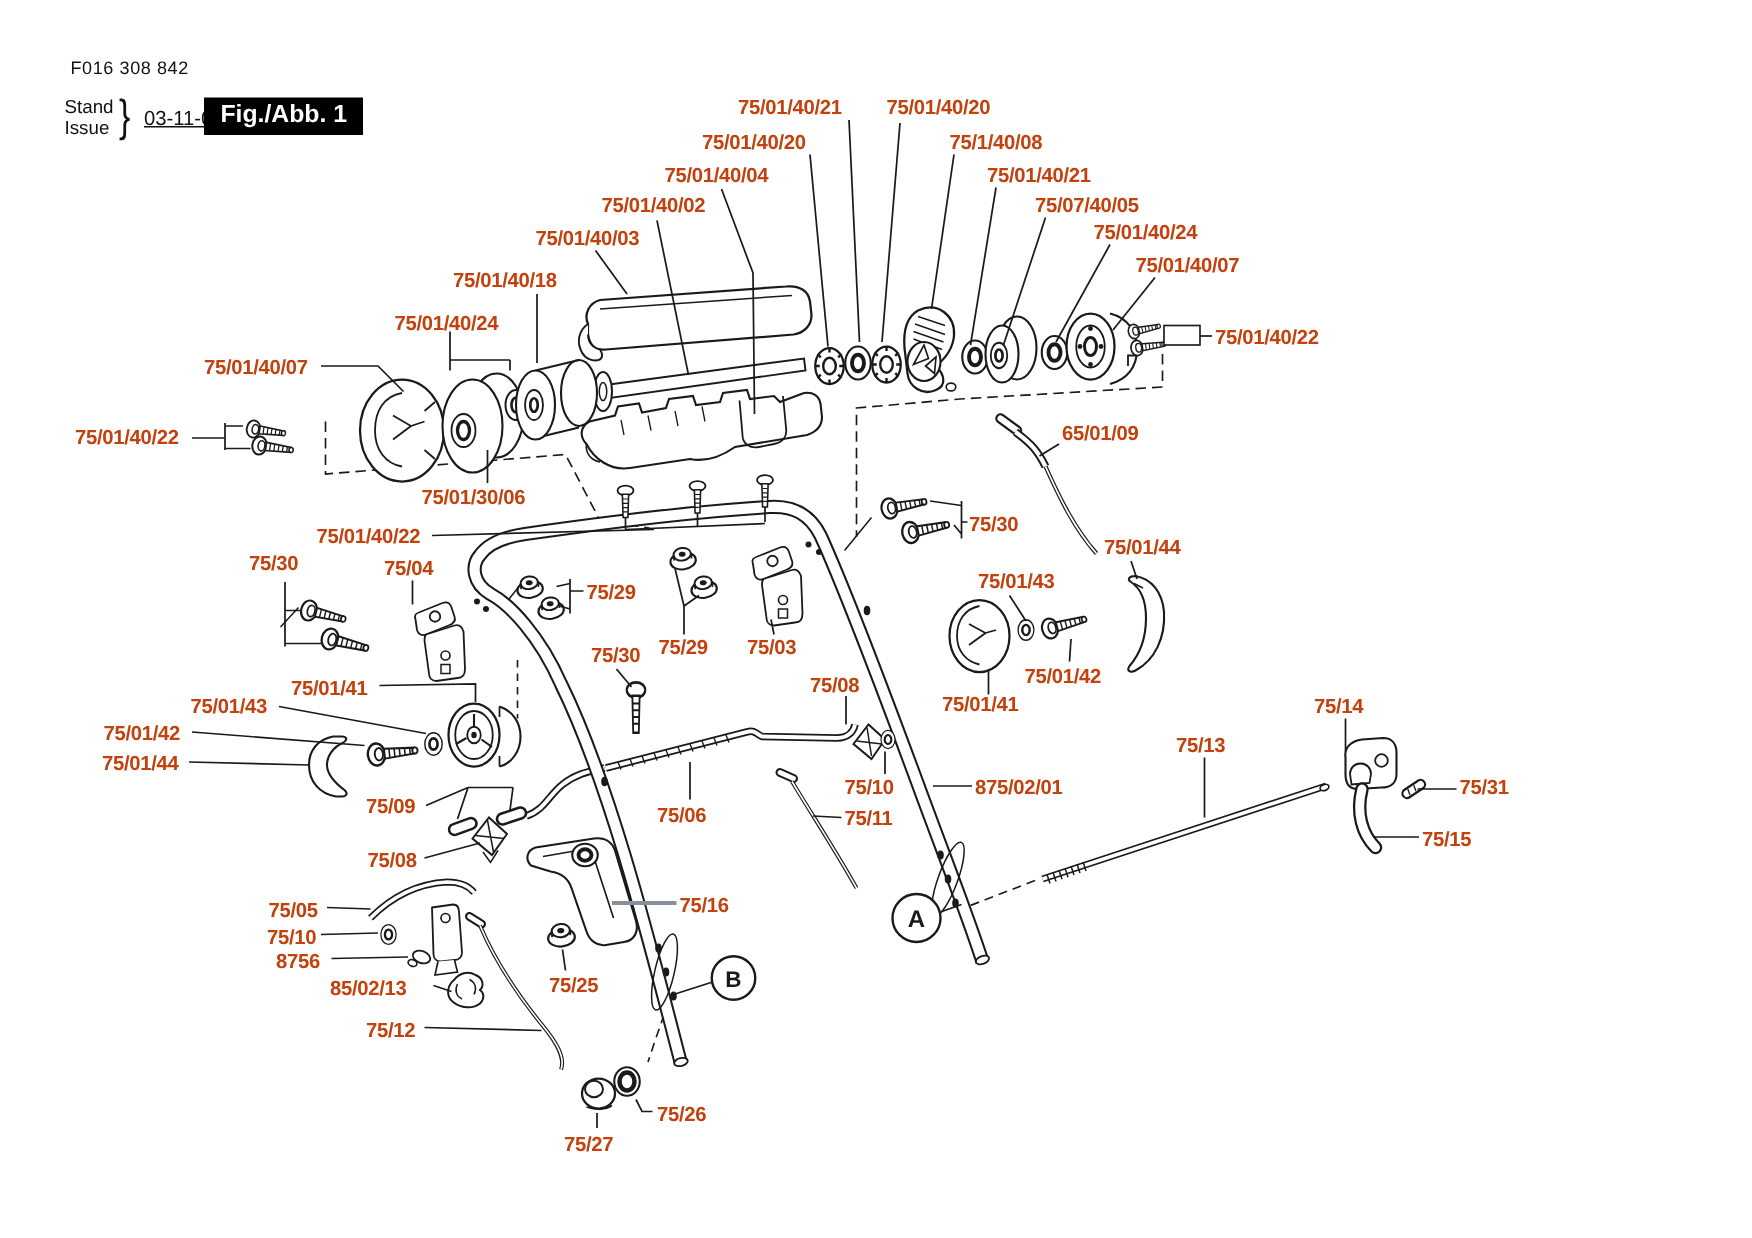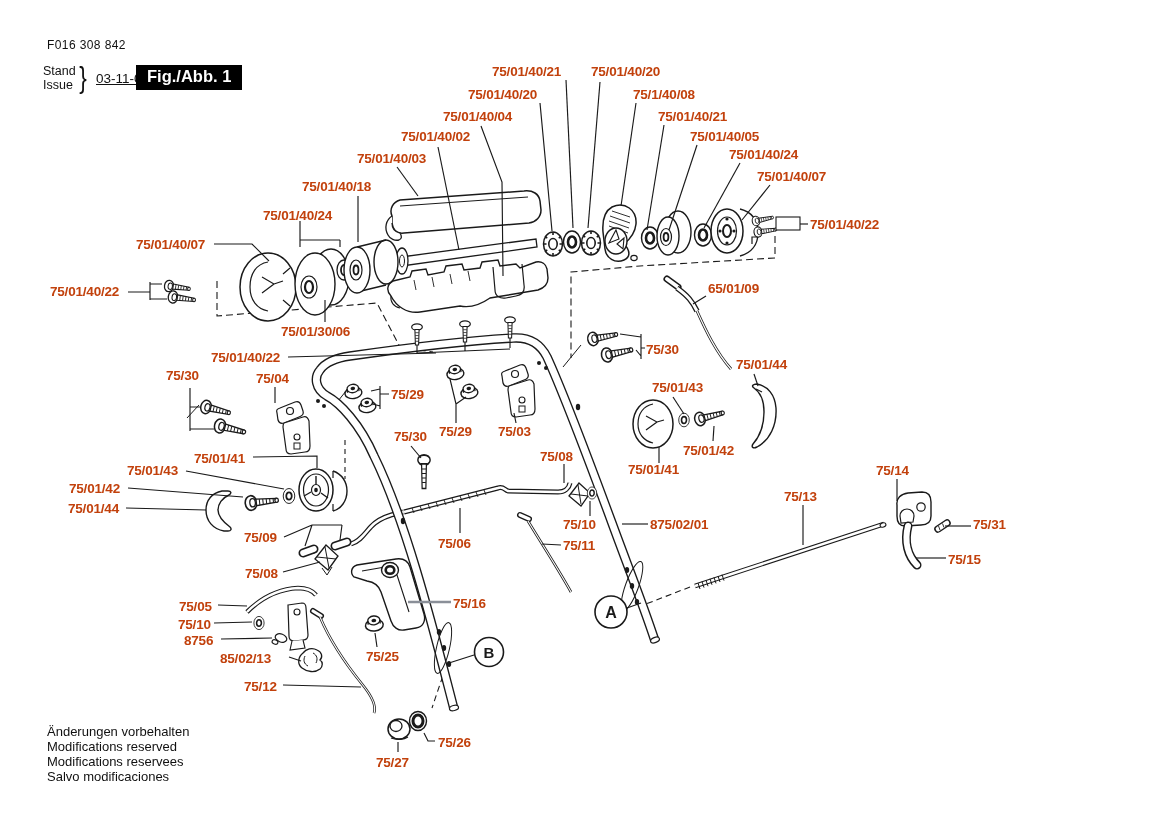--- a/index.html
+++ b/index.html
@@ -381,21 +381,21 @@
   <div class="hdr-date">03-11-03</div>
   <div class="fig-box">Fig./Abb. 1</div>
 
   <div class="plabel" style="left:492px;top:64px">75/01/40/21</div>
   <div class="plabel" style="left:591px;top:64px">75/01/40/20</div>
   <div class="plabel" style="left:468px;top:87px">75/01/40/20</div>
   <div class="plabel" style="left:633px;top:87px">75/1/40/08</div>
   <div class="plabel" style="left:443px;top:109px">75/01/40/04</div>
   <div class="plabel" style="left:658px;top:109px">75/01/40/21</div>
   <div class="plabel" style="left:401px;top:129px">75/01/40/02</div>
-  <div class="plabel" style="left:690px;top:129px">75/01/40/05</div>
+  <div class="plabel" style="left:690px;top:129px">75/07/40/05</div>
   <div class="plabel" style="left:357px;top:151px">75/01/40/03</div>
   <div class="plabel" style="left:729px;top:147px">75/01/40/24</div>
   <div class="plabel" style="left:757px;top:169px">75/01/40/07</div>
   <div class="plabel" style="left:302px;top:179px">75/01/40/18</div>
   <div class="plabel" style="left:263px;top:208px">75/01/40/24</div>
   <div class="plabel" style="left:810px;top:217px">75/01/40/22</div>
   <div class="plabel" style="left:136px;top:237px">75/01/40/07</div>
   <div class="plabel" style="left:708px;top:281px">65/01/09</div>
   <div class="plabel" style="left:50px;top:284px">75/01/40/22</div>
   <div class="plabel" style="left:281px;top:324px">75/01/30/06</div>
@@ -429,20 +429,14 @@
   <div class="plabel" style="left:179px;top:599px">75/05</div>
   <div class="plabel" style="left:453px;top:596px">75/16</div>
   <div class="plabel" style="left:178px;top:617px">75/10</div>
   <div class="plabel" style="left:184px;top:633px">8756</div>
   <div class="plabel" style="left:220px;top:651px">85/02/13</div>
   <div class="plabel" style="left:366px;top:649px">75/25</div>
   <div class="plabel" style="left:244px;top:679px">75/12</div>
   <div class="plabel" style="left:438px;top:735px">75/26</div>
   <div class="plabel" style="left:376px;top:755px">75/27</div>
 
-  <div class="footer">
-    <div>Änderungen vorbehalten</div>
-    <div>Modifications reserved</div>
-    <div>Modifications reservees</div>
-    <div>Salvo modificaciones</div>
-  </div>
 
 </div>
 
 </body></html>

